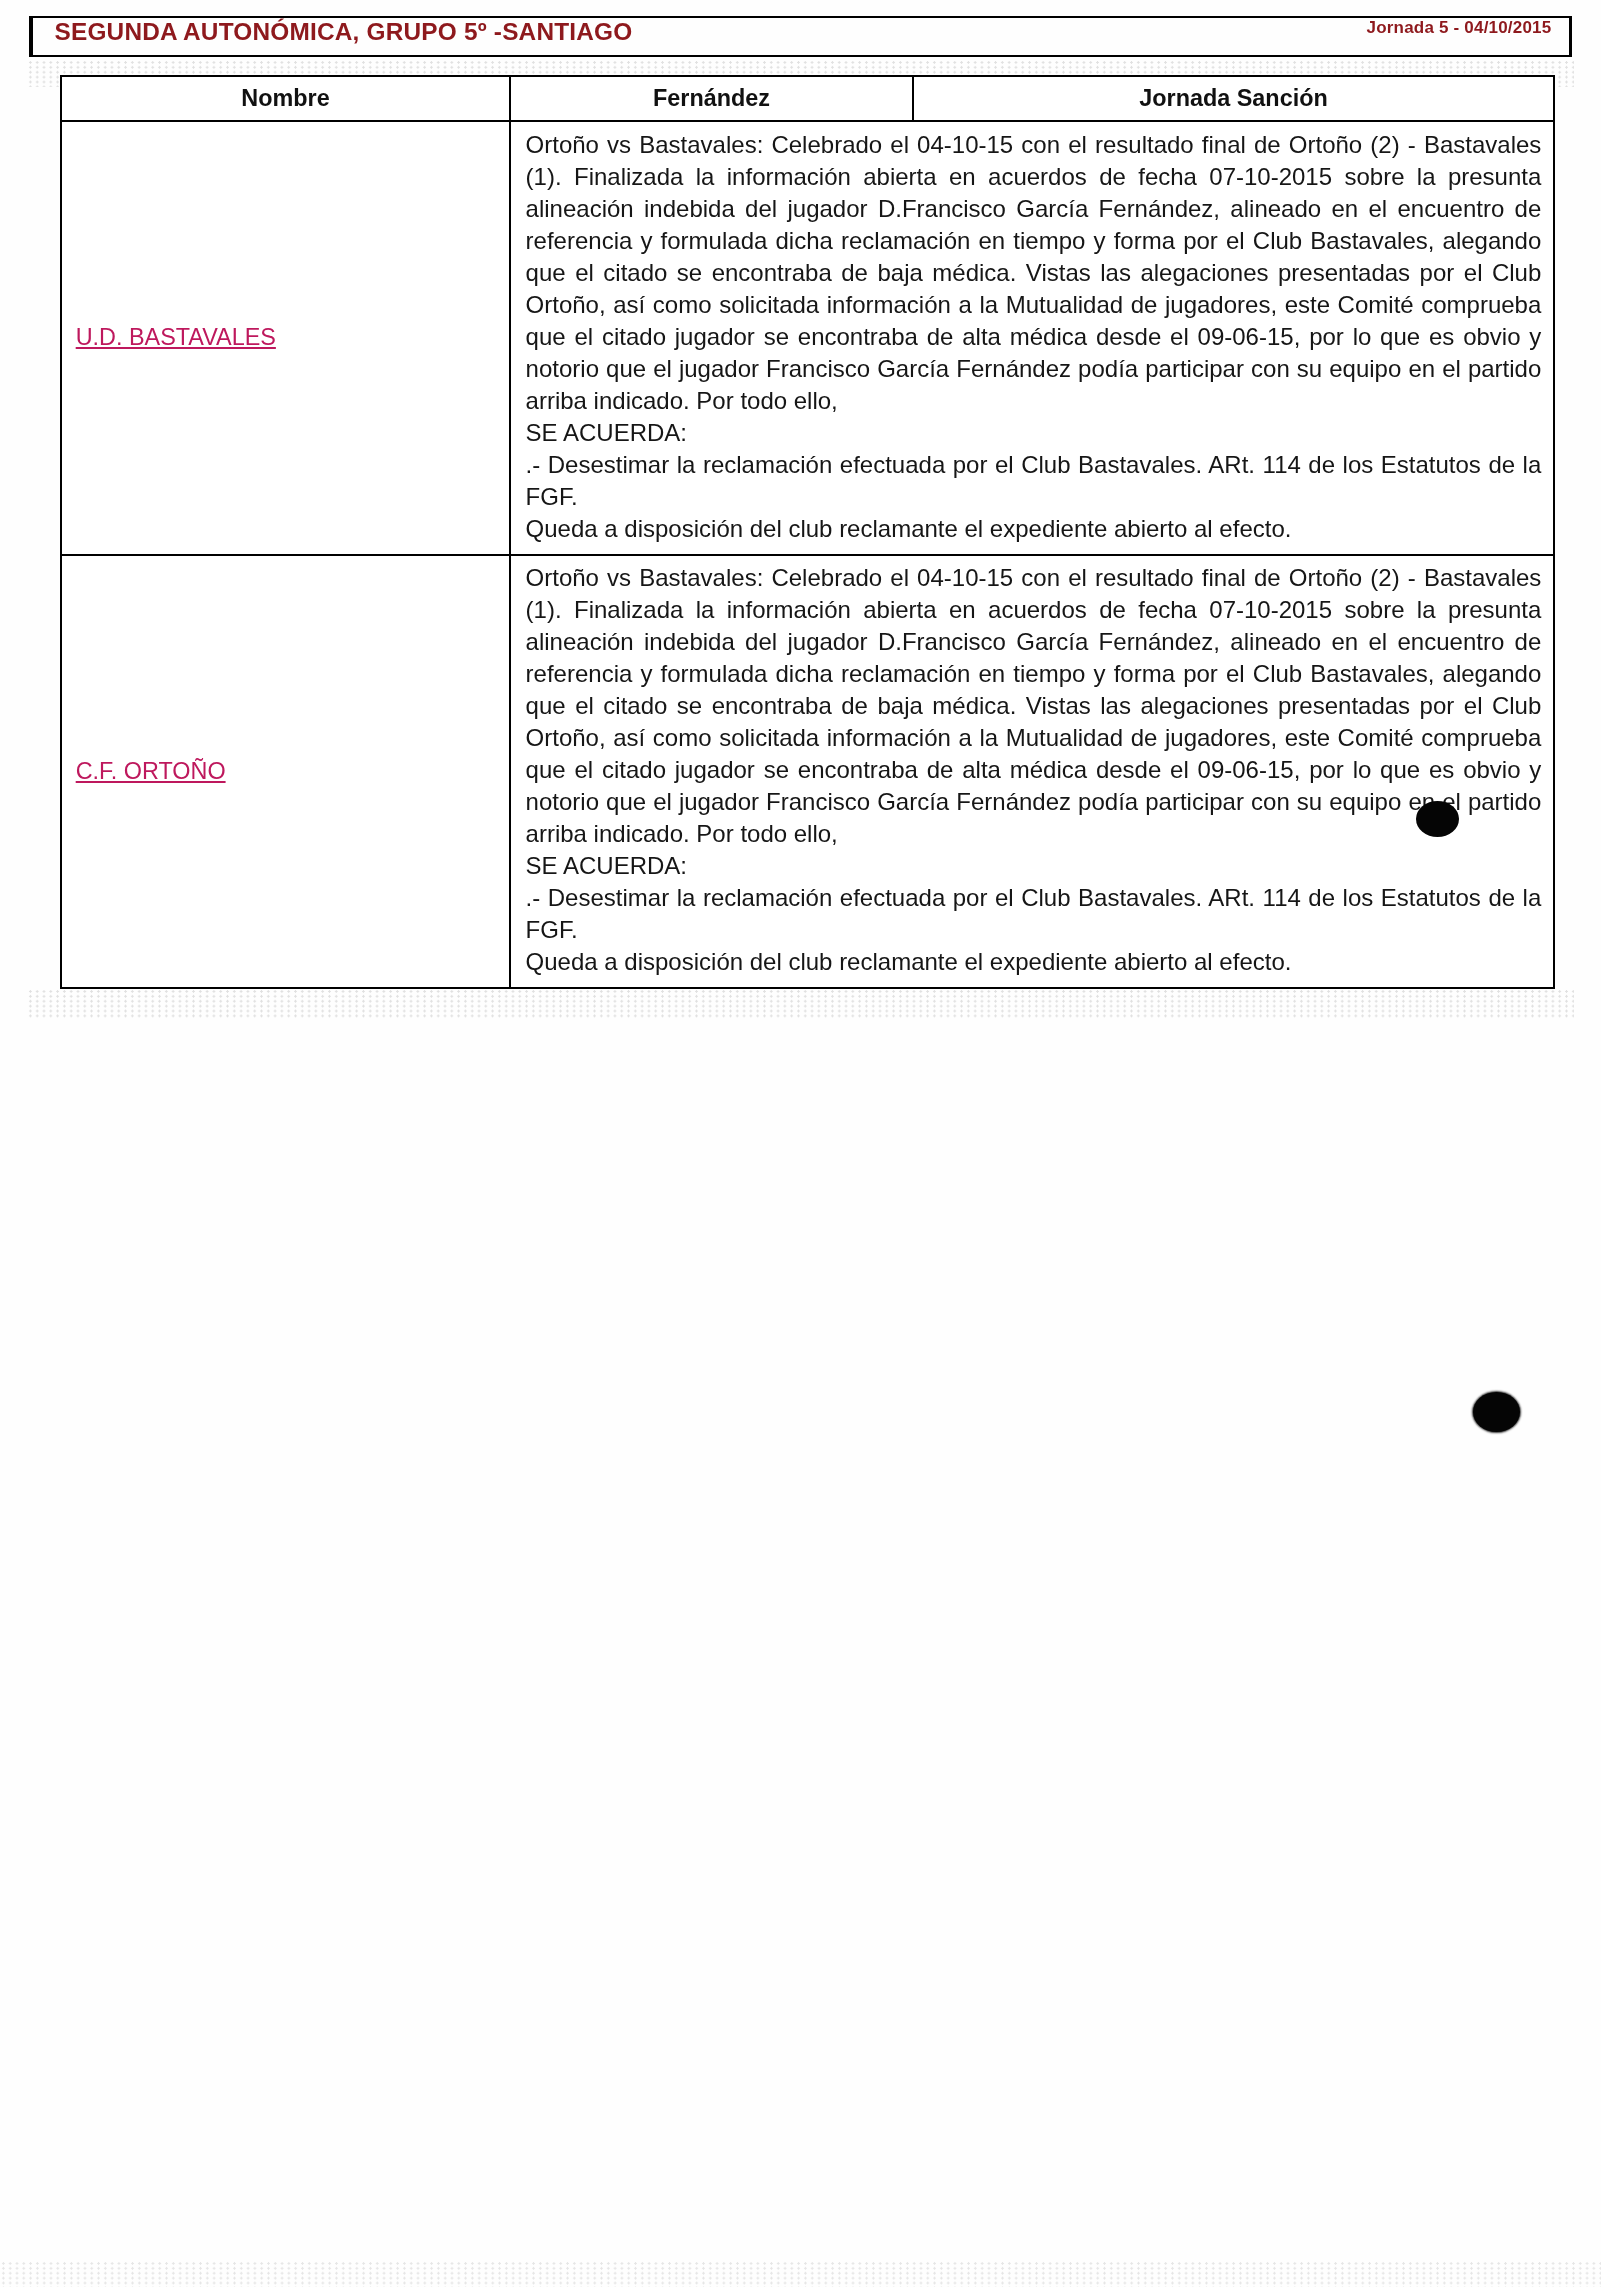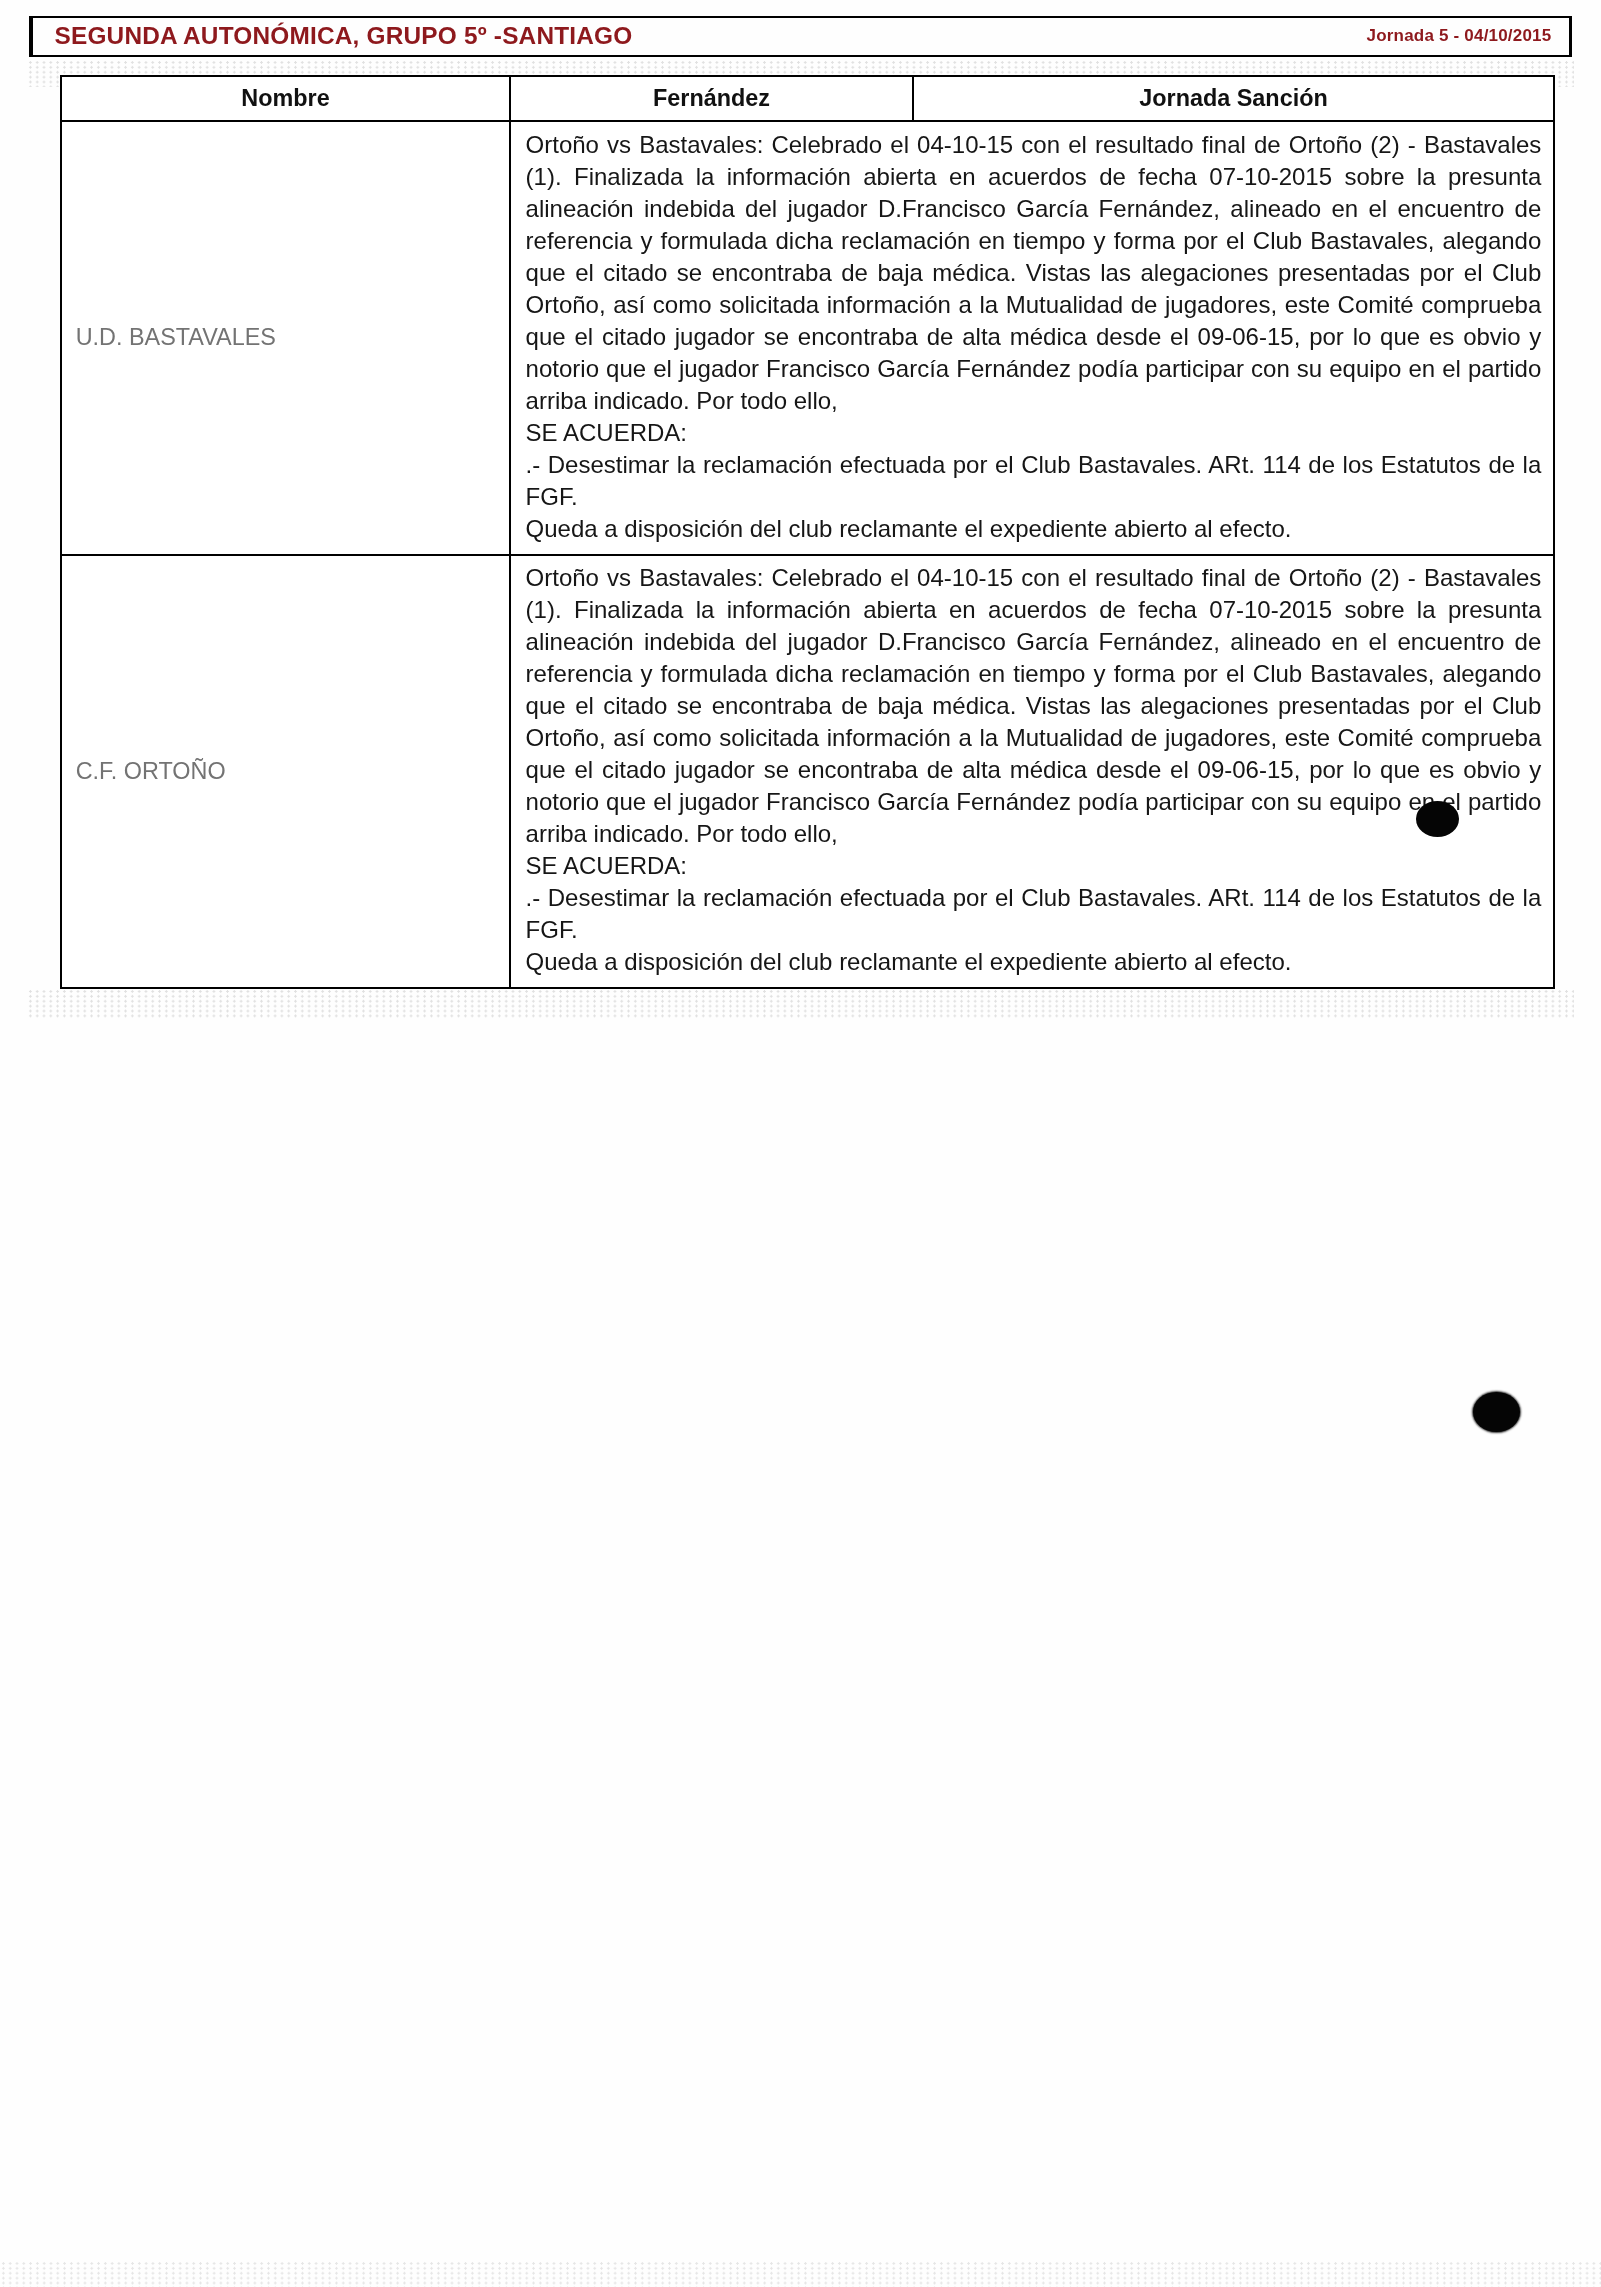--- a/index.html
+++ b/index.html
@@ -17,21 +17,21 @@
   
   .doc-header {
     position: absolute;
     left: 29px; top: 15.6px;
     width: 1543px; height: 41px;
     border-top: 2.9px solid #000;
     border-bottom: 2px solid #000;
     border-left: 4.9px solid #000;
     border-right: 3.9px solid #000;
     display: flex;
-    align-items: center;
+    align-items: flex-start;
     justify-content: space-between;
     padding: 0 17.6px 0 21.5px;
   }
   .doc-header .title,
   .doc-header .jornada {
     color: #8e191d;
     font-weight: bold;
     font-size: 24.4px;
     letter-spacing: 0.2px;
     white-space: nowrap;
@@ -67,23 +67,24 @@
     font-size: 23.4px;
     font-weight: bold;
     color: #111;
     text-align: center;
     vertical-align: middle;
     background: #fff;
   }
   td.name-cell {
     vertical-align: middle;
     font-size: 23.4px;
-    color: #737373;
+    color: #be185d;
     padding: 7.8px 9.8px 7.8px 13.7px;
     background: #fff;
+    text-decoration: underline;
   }
   td.text-cell {
     vertical-align: top;
     padding: 6.8px 11.7px 8.8px 14.6px;
     background: #fff;
   }
   td.text-cell p {
     font-size: 24px;
     line-height: 32px;
     color: #161616;

